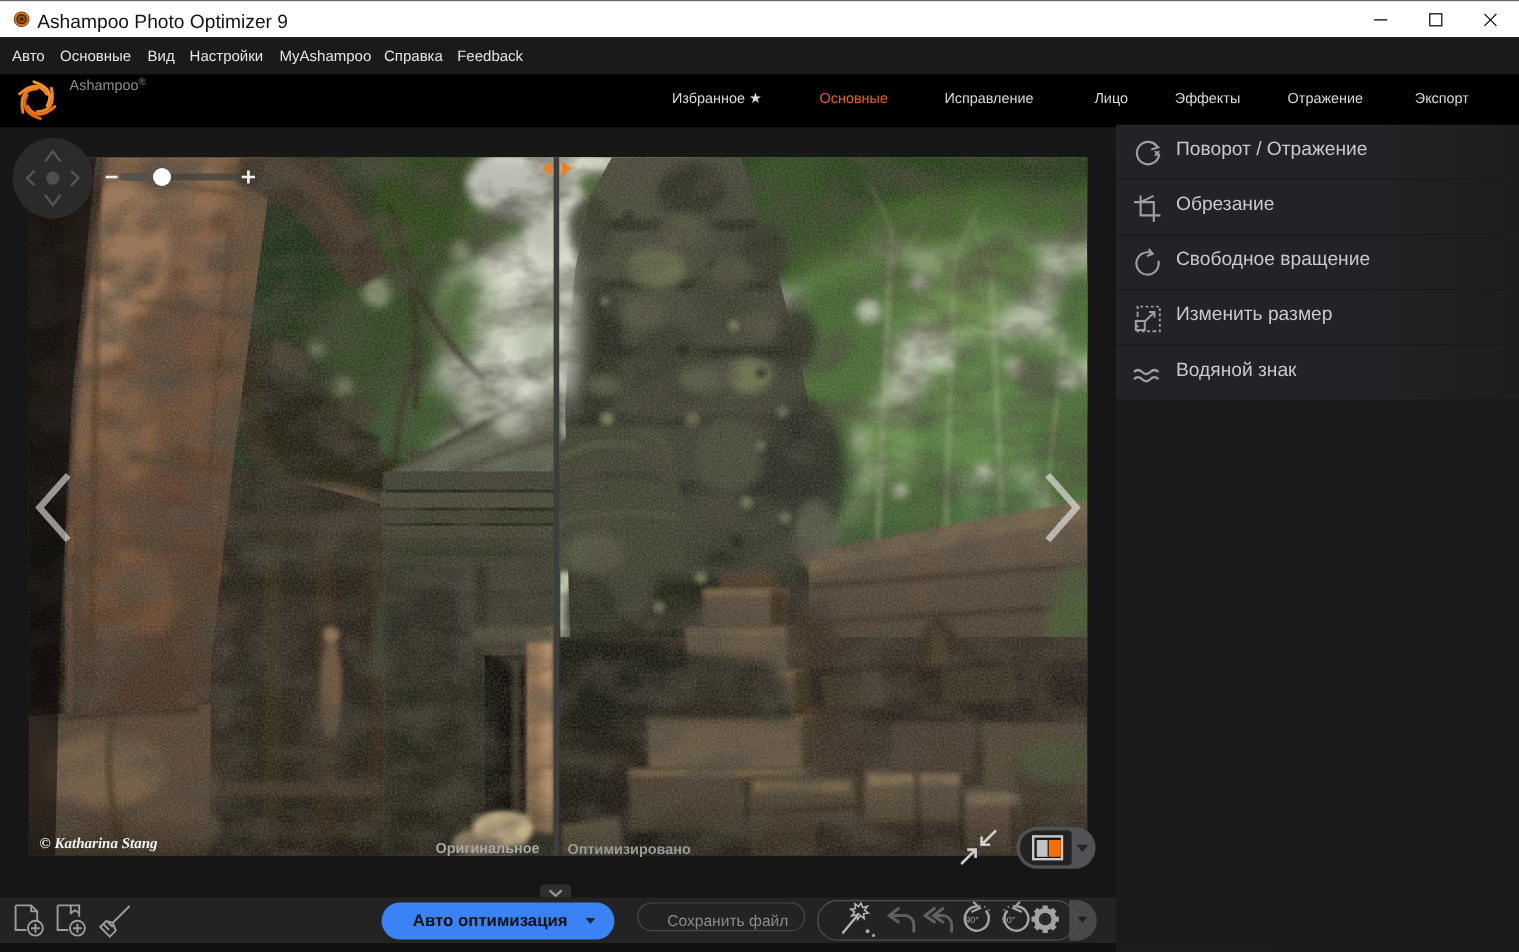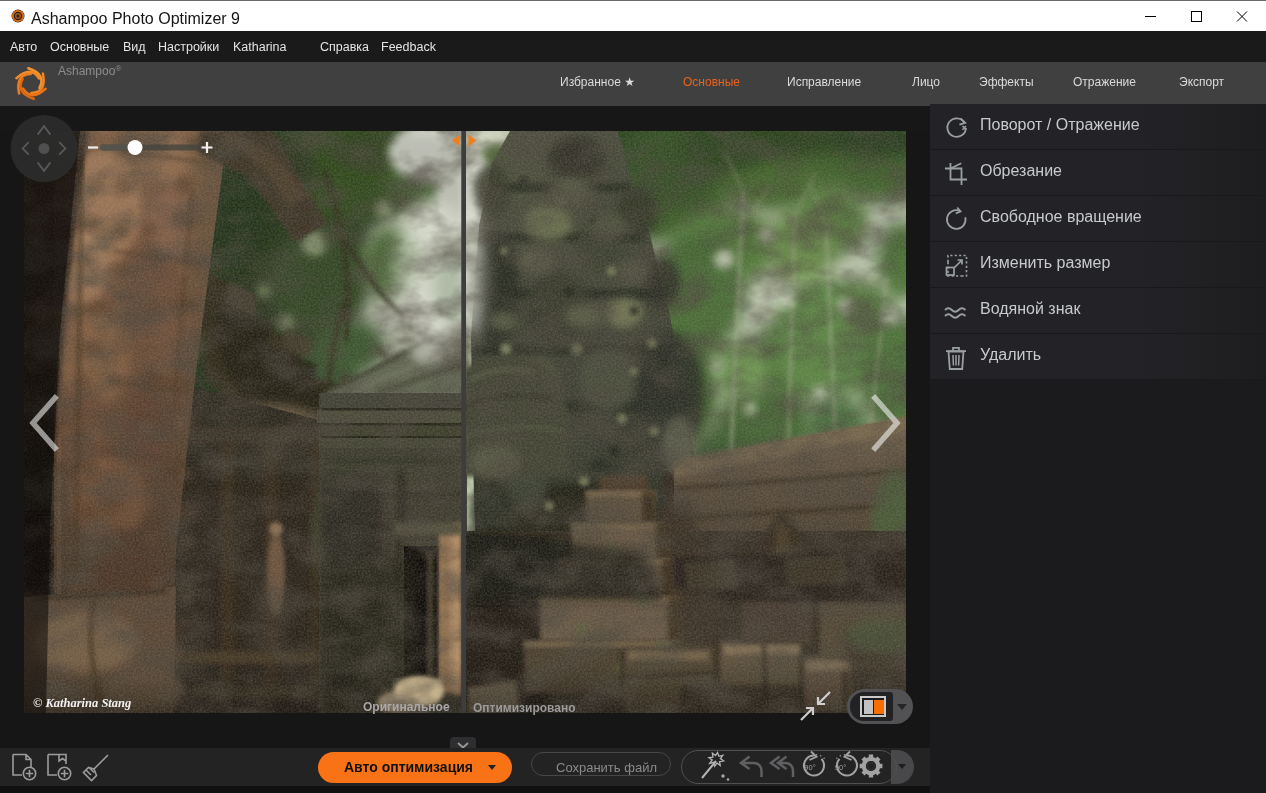--- a/index.html
+++ b/index.html
@@ -5,21 +5,21 @@
   * { margin:0; padding:0; box-sizing:border-box; }
   html,body { width:1266px; height:793px; overflow:hidden; background:#161616;
     font-family:"Liberation Sans", sans-serif; }
   .abs { position:absolute; }
   #titlebar { position:absolute; left:0; top:0; width:1266px; height:31px;
     background:#ffffff; border-top:1px solid #6b6b6b; }
   #titlebar .ttext { position:absolute; left:31px; top:9px; font-size:16px; color:#141414; }
   .winbtn { position:absolute; top:0; width:45px; height:31px; }
   #menubar { position:absolute; left:0; top:31px; width:1266px; height:31px; background:#1a1a1a; }
   #menubar span { position:absolute; top:9px; font-size:12.5px; color:#e4e4e4; }
-  #header { position:absolute; left:0; top:62px; width:1266px; height:44px; background:#404040; }
+  #header { position:absolute; left:0; top:62px; width:1266px; height:44px; background:#000000; }
   #hdrbg2 { position:absolute; left:0; top:106px; width:1266px; height:25px; background:#171717; }
   .tab { position:absolute; top:13px; font-size:12px; color:#dadada; }
   .brand1 { position:absolute; left:58px; top:2px; font-size:12px; color:#8d8d8d; }
   .brand2 { position:absolute; left:57px; top:15px; font-size:21px; color:#aeb0b3; }
   #photo { position:absolute; left:24px; top:131px; width:882px; height:582px; background:#3a3a33; z-index:2;font-weight:bold; }
   #sidebar { position:absolute; left:930px; top:104px; width:336px; height:689px; background:#1b1b1d; }
   .row { position:relative; width:336px; height:46px;
     background:linear-gradient(90deg,#232327 0%,#232327 62%,#1d1d1f 100%);
     border-bottom:1px solid #19191b; }
   .row svg { position:absolute; left:11px; top:9px; }
@@ -526,21 +526,21 @@
     </svg>
   <svg class="winbtn" style="left:1220px" width="45" height="31">
       <path d="M17 10.5l10 10M27 10.5l-10 10" stroke="#000" stroke-width="1"></path>
     </svg>
 </div>
 <div id="menubar">
   <span style="left:10px">Авто</span>
   <span style="left:50px">Основные</span>
   <span style="left:123px">Вид</span>
   <span style="left:158px">Настройки</span>
-  <span style="left:233px">Katharina</span>
+  <span style="left:233px">MyAshampoo</span>
   <span style="left:320px">Справка</span>
   <span style="left:381px">Feedback</span>
 </div>
 <div id="hdrbg2"></div>
 <div id="header">
   <svg class="abs" style="left:11px;top:1px" width="40" height="40" viewBox="0 0 40 40" id="biglogo">
 <path d="M17.3,5.2 Q35.8,11.4 28.4,25.0" stroke="#f5942e" stroke-width="2.5" fill="none" stroke-linecap="round"></path>
 <path d="M31.9,10.5 Q35.8,29.6 20.3,30.0" stroke="#f08424" stroke-width="2.5" fill="none" stroke-linecap="round"></path>
 <path d="M34.6,25.8 Q20.0,38.8 11.9,25.5" stroke="#ea7315" stroke-width="2.5" fill="none" stroke-linecap="round"></path>
 <path d="M22.7,35.8 Q4.2,29.6 11.6,16.0" stroke="#e5660a" stroke-width="2.5" fill="none" stroke-linecap="round"></path>
@@ -599,49 +599,39 @@
     </div>
   <div class="row">
       <svg width="30" height="30" viewBox="0 0 30 30">
         <g stroke="#9aa0a2" stroke-width="1.9" fill="none">
 <path d="M4,13 q3.4,-3.4 6.8,0 t6.8,0 t6.8,0"></path>
           <path d="M4,19 q3.4,-3.4 6.8,0 t6.8,0 t6.8,0"></path>
         </g>
       </svg>
       <span class="lbl">Водяной знак</span>
     </div>
-  <div class="row">
-      <svg width="30" height="30" viewBox="0 0 30 30">
-        <g stroke="#9aa0a2" stroke-width="1.8" fill="none">
-<path d="M7.5,8.5 L8.8,26 L21.2,26 L22.5,8.5 Z"></path>
-          <path d="M5,8.2 L25,8.2 M12,8 L12,4.8 L18,4.8 L18,8" stroke-width="1.7"></path>
-<path d="M12,12 L12.4,22.5 M15,12 L15,22.5 M18,12 L17.6,22.5" stroke-width="1.5"></path>
-        </g>
-      </svg>
-      <span class="lbl">Удалить</span>
-    </div>
 </div>
 <div id="chevtab" style="position:absolute;left:450px;top:737px;width:26px;height:11px;background:#2e2e30;border-radius:4px 4px 0 0">
   <svg width="26" height="11">
       <path d="M8,3 L13,7.5 L18,3" stroke="#9a9a9a" stroke-width="1.8" fill="none"></path>
     </svg>
 </div>
 <div id="toolbar">
   <svg width="930" height="38" style="position:absolute;left:0;top:0">
     <g stroke="#9c9c9c" stroke-width="1.6" fill="none">
       <path d="M13,6.5 L26,6.5 L31,11.5 L31,20 M13,6.5 L13,27 L22,27 M26,6.5 L26,11.5 L31,11.5"></path>
       <circle cx="29.5" cy="25.5" r="6.2"></circle>
       <path d="M29.5,21.8 L29.5,29.2 M25.8,25.5 L33.2,25.5"></path>
       <path d="M48,6.5 L66,6.5 L66,16 M48,6.5 L48,27 L57,27 M59,6.5 L59,13 L62.5,10.5 L66,13"></path>
       <circle cx="64.5" cy="25.5" r="6.2"></circle>
       <path d="M64.5,21.8 L64.5,29.2 M60.8,25.5 L68.2,25.5"></path>
       <path d="M108,7 L94,21 M94,21 l-5.5,-1.5 -5,5 8,8 5,-5 Z M86,22 l5,5 M89,19.5 l5,5"></path>
     </g>
   </svg>
-  <div style="position:absolute;left:318px;top:4px;width:194px;height:31px;background:#f97316;border-radius:15.5px">
+  <div style="position:absolute;left:318px;top:4px;width:194px;height:31px;background:#3b82f6;border-radius:15.5px">
     <span style="position:absolute;left:26px;top:7px;font-size:14px;font-weight:bold;color:#111">Авто оптимизация</span>
     <span style="position:absolute;left:170px;top:13px;width:0;height:0;border-left:4.5px solid transparent;border-right:4.5px solid transparent;border-top:5.5px solid #222"></span>
   </div>
   <div style="position:absolute;left:531px;top:4px;width:140px;height:24px;border:1px solid #47474a;border-radius:15.5px">
     <span style="position:absolute;left:24px;top:7px;font-size:13px;color:#8b8b8b">Сохранить файл</span>
   </div>
   <div style="position:absolute;left:891px;top:2px;width:23px;height:34px;background:#48484b;border-radius:0 17px 17px 0">
     <span style="position:absolute;left:7px;top:14px;width:0;height:0;border-left:4.5px solid transparent;border-right:4.5px solid transparent;border-top:5.5px solid #1d1d1d"></span>
   </div>
   <div style="position:absolute;left:681px;top:2px;width:216px;height:34px;border:1.5px solid #505052;border-radius:17px"></div>

